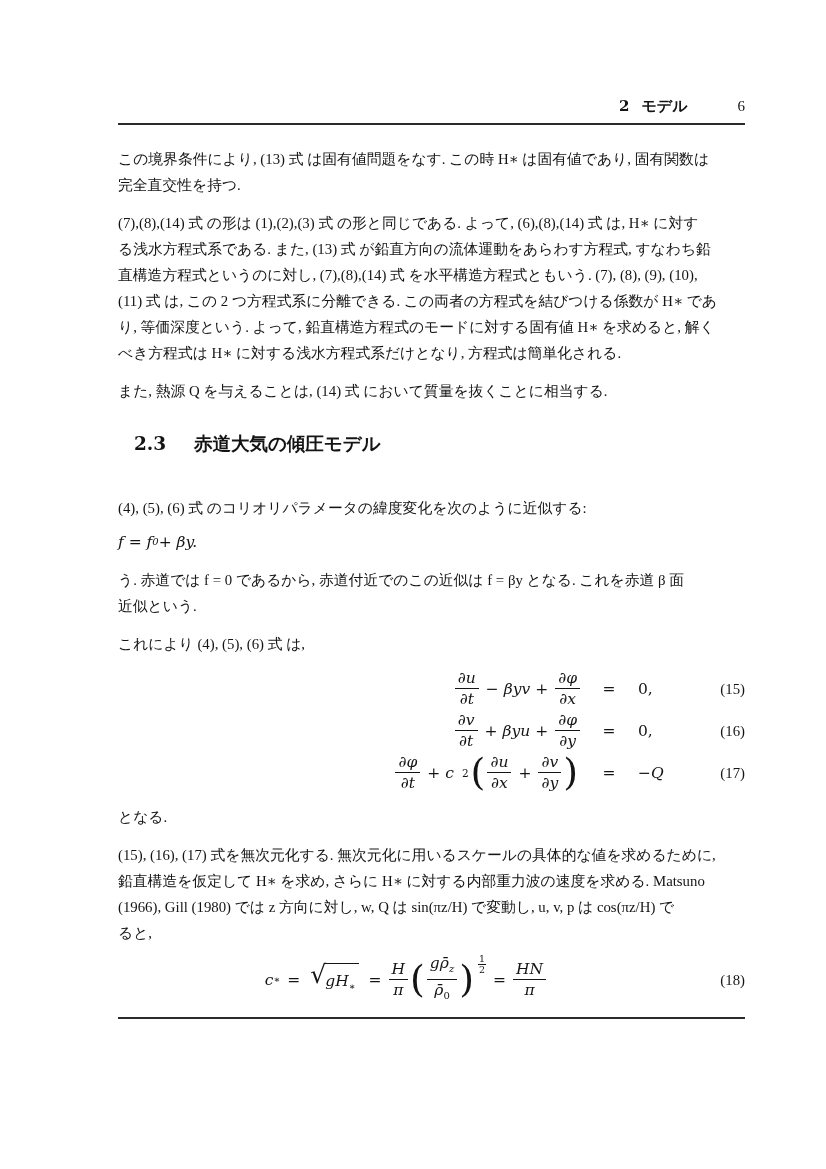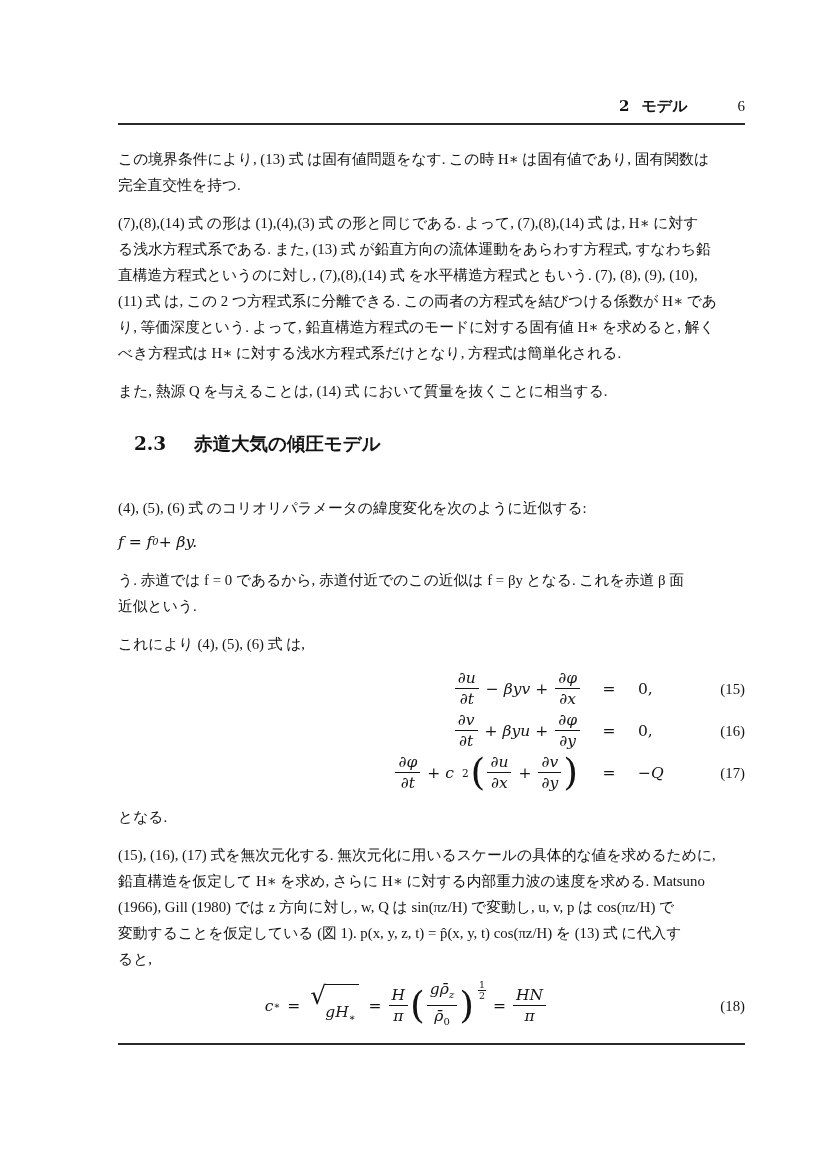--- a/index.html
+++ b/index.html
@@ -38,21 +38,21 @@
   .frac{display:inline-flex;flex-direction:column;align-items:center;line-height:18px;}
   .frac .num{border-bottom:1.2px solid #141414;padding:0 3px 1px 3px;}
   .frac .den{padding-top:1px;}
   .op{margin:0 7px;font-style:italic;}
   .sup{font-size:10.5px;vertical-align:6px;font-family:"DejaVu Serif",serif;font-style:normal;margin-left:1px;}
   .sb{font-size:10px;vertical-align:-4px;font-family:"DejaVu Serif",serif;font-style:italic;}
   .sb.up{font-style:normal;}
   .bigparen{font-family:"DejaVu Serif",serif;font-style:normal;font-size:38px;line-height:1;margin:0 2px;transform:translateY(-1px);}
   .sqrt{display:inline-flex;align-items:flex-start;margin:0 3px;}
   .radsym{font-size:25px;line-height:23px;font-style:normal;font-family:"DejaVu Serif",serif;}
-  .radicand{border-top:1.3px solid #141414;padding:18px 3px 0 1px;line-height:18px;margin-left:-2px;}
+  .radicand{border-top:1.3px solid #141414;padding:8px 3px 0 1px;line-height:18px;margin-left:-2px;}
   .expfrac{display:inline-flex;flex-direction:column;align-items:center;font-size:9.5px;line-height:10px;transform:translateY(-15px);margin-left:2px;font-family:"DejaVu Serif",serif;font-style:normal;}
   .expfrac .efn{border-bottom:1px solid #141414;padding:0 1px;}
   .eqcenter{flex:1;display:flex;justify-content:center;align-items:center;}
   .footer-rule{margin-top:12px;}
 </style>
 </head>
 <body>
 
 <div class="page">
   <div class="content">
@@ -63,21 +63,21 @@
       <span class="hpage">6</span>
     </div>
     <div class="rule"></div>
 
     <div class="para first">
       <div class="jline">この境界条件により, (13) 式 は固有値問題をなす. この時 H∗ は固有値であり, 固有関数は</div>
       <div class="jline">完全直交性を持つ.</div>
     </div>
 
     <div class="para">
-      <div class="jline">(7),(8),(14) 式 の形は (1),(4),(3) 式 の形と同じである. よって, (7),(8),(14) 式 は, H∗ に対す</div>
+      <div class="jline">(7),(8),(14) 式 の形は (1),(2),(3) 式 の形と同じである. よって, (6),(8),(14) 式 は, H∗ に対す</div>
       <div class="jline">る浅水方程式系である. また, (13) 式 が鉛直方向の流体運動をあらわす方程式, すなわち鉛</div>
       <div class="jline">直構造方程式というのに対し, (7),(8),(14) 式 を水平構造方程式ともいう. (7), (8), (9), (10),</div>
       <div class="jline">(11) 式 は, この 2 つ方程式系に分離できる. この両者の方程式を結びつける係数が H∗ であ</div>
       <div class="jline">り, 等価深度という. よって, 鉛直構造方程式のモードに対する固有値 H∗ を求めると, 解く</div>
       <div class="jline">べき方程式は H∗ に対する浅水方程式系だけとなり, 方程式は簡単化される.</div>
     </div>
 
     <div class="para">
       <div class="jline">また, 熱源 Q を与えることは, (14) 式 において質量を抜くことに相当する.</div>
     </div>
@@ -176,21 +176,20 @@
     </div>
 
     <div class="para">
       <div class="jline">となる.</div>
     </div>
 
     <div class="para">
       <div class="jline">(15), (16), (17) 式を無次元化する. 無次元化に用いるスケールの具体的な値を求めるために,</div>
       <div class="jline">鉛直構造を仮定して H∗ を求め, さらに H∗ に対する内部重力波の速度を求める. Matsuno</div>
       <div class="jline">(1966), Gill (1980) では z 方向に対し, w, Q は sin(πz/H) で変動し, u, v, p は cos(πz/H) で</div>
-      <div class="jline">変動することを仮定している (図 1). p(x, y, z, t) = p̂(x, y, t) cos(πz/H) を (13) 式 に代入す</div>
       <div class="jline">ると,</div>
     </div>
 
     <div class="eqrow" style="margin-top:8px;">
       <div class="eqcenter">
         <span class="m">c</span>
           <span class="sb up">∗</span>
         <span class="up op">=</span>
         <span class="sqrt">
             <span class="radsym">√</span>

